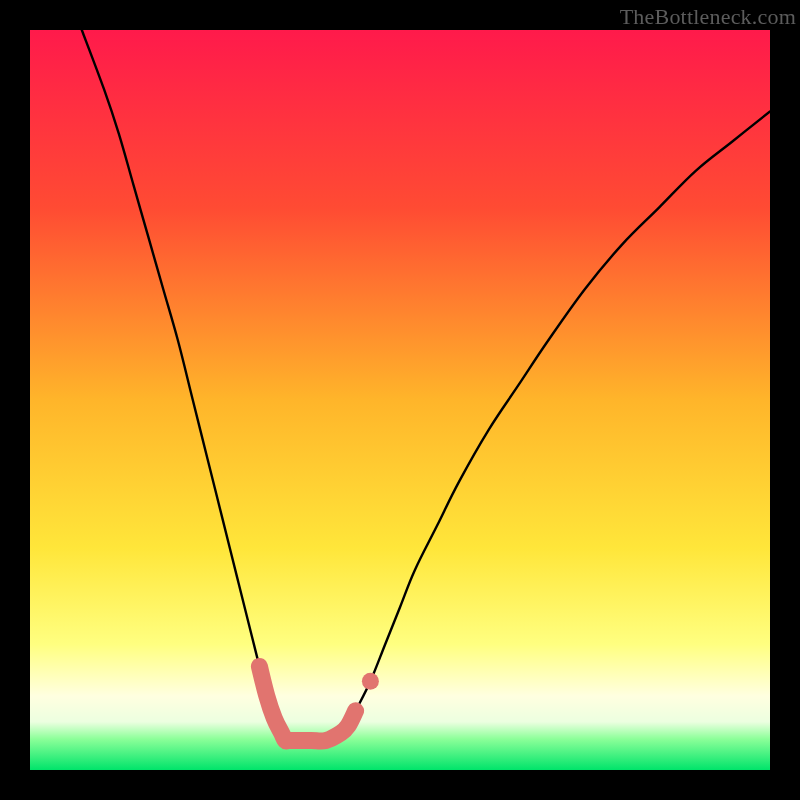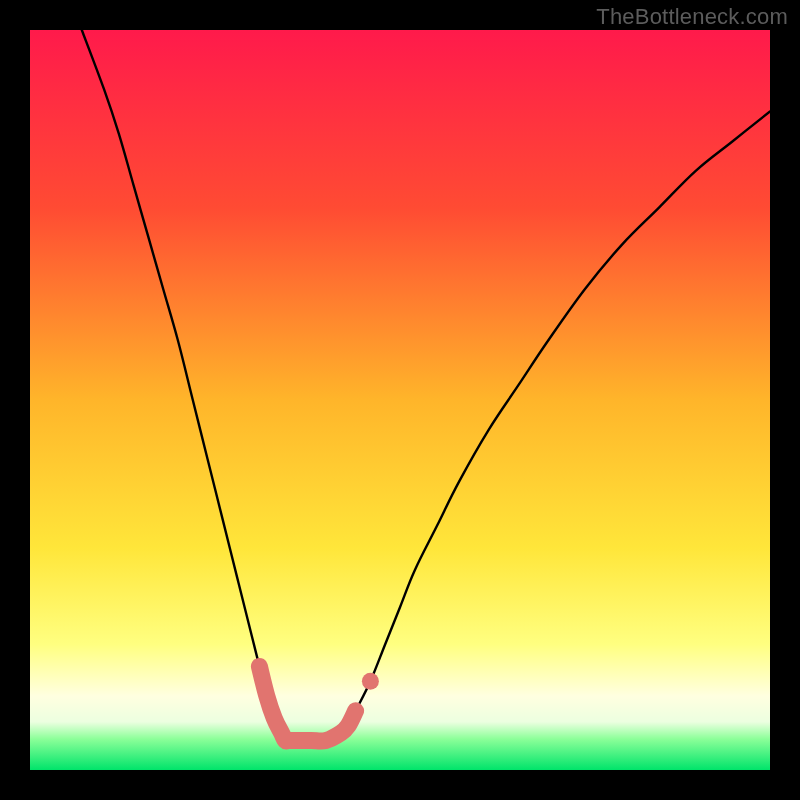--- a/index.html
+++ b/index.html
@@ -22,22 +22,22 @@
     position: absolute;
     left: 30px;
     top: 30px;
     width: 740px;
     height: 740px;
     overflow: hidden;
   }
   .attribution {
     position: absolute;
     top: 4px;
-    right: 12px;
-    font-family: Liberation Sans, sans-serif;
+    right: 4px;
+    font-family: Liberation Serif, serif;
     font-size: 22px;
     font-weight: 500;
     letter-spacing: 0.2px;
     color: #5c5c5c;
     user-select: none;
   }
 </style>
 </head>
 <body>
 

